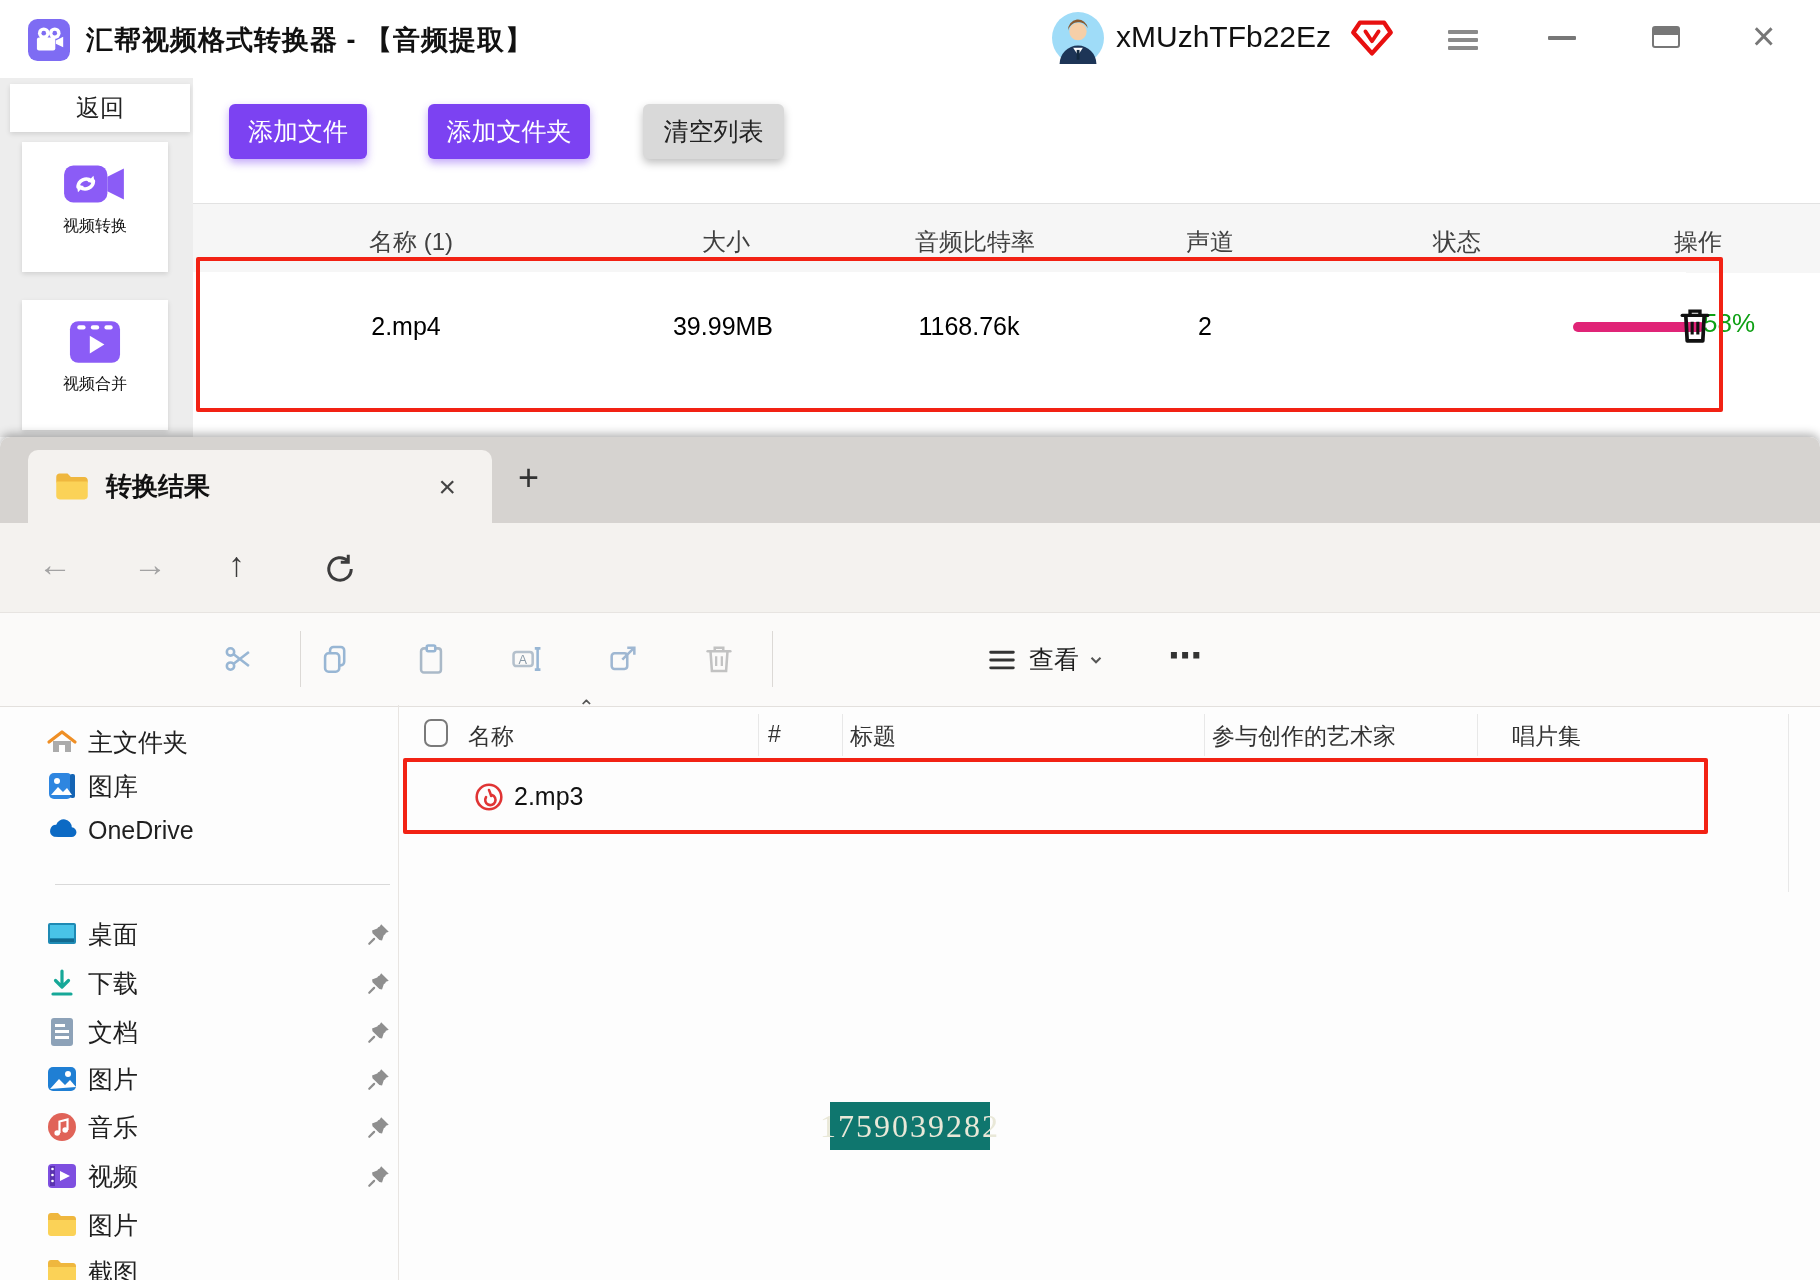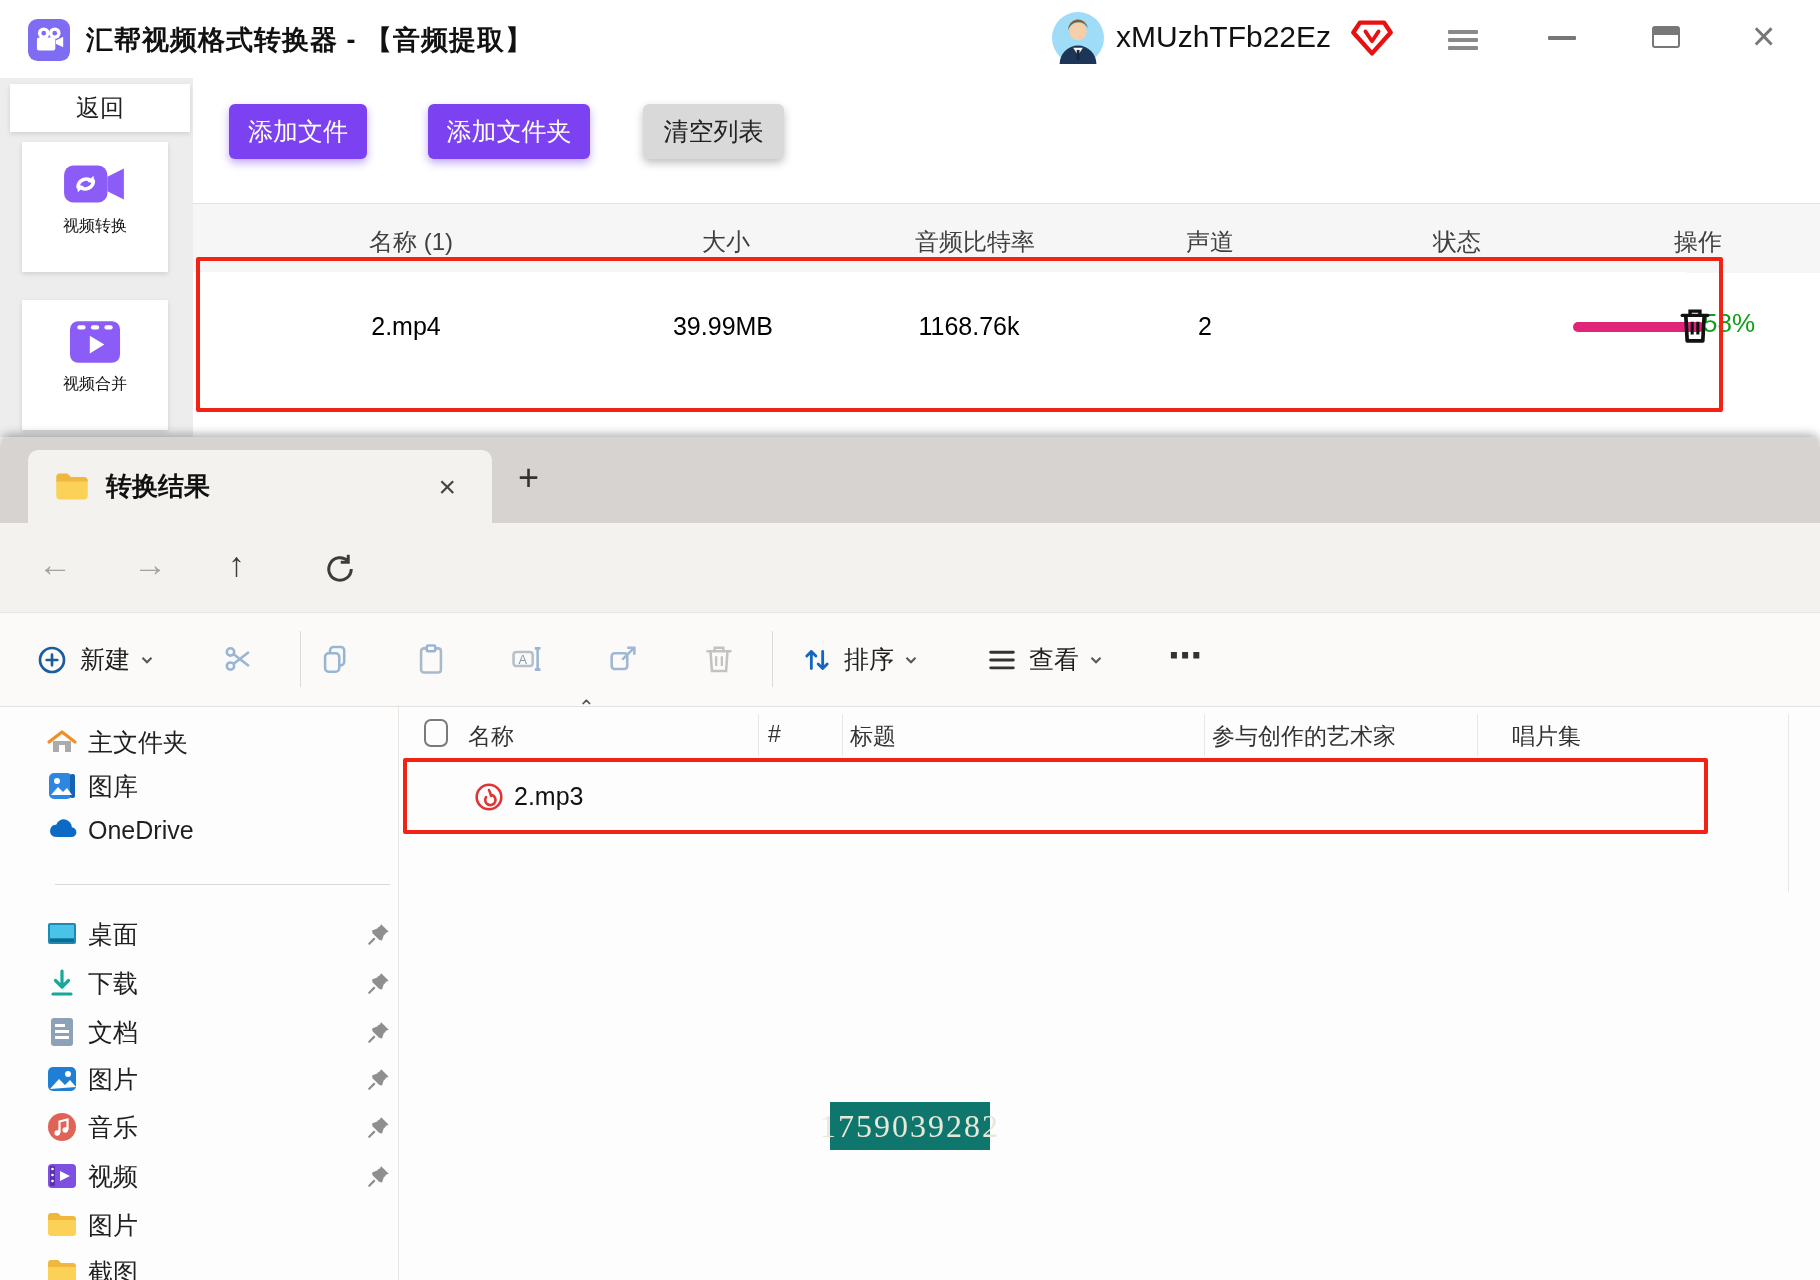--- a/index.html
+++ b/index.html
@@ -200,30 +200,20 @@
         <span class="crumb-sep">›</span>
         <span class="crumb">7.汇帮视频格式转换</span>
         <span class="crumb-sep">›</span>
         <span class="crumb">音频提取</span>
         <span class="crumb-sep">›</span>
         <span class="crumb">转换结果</span>
       </div>
     </div>
 
     <div class="abs toolbar">
-      <div class="abs flex" style="left:36px;top:0;height:93px">
-        <svg width="32" height="32" viewBox="0 0 24 24">
-          <circle cx="12" cy="12" r="9" fill="none" stroke="#1a5c9e" stroke-width="2"></circle>
-          <path d="M12 8v8M8 12h8" stroke="#1a5c9e" stroke-width="2" stroke-linecap="round"></path>
-        </svg>
-        <span class="tb-label" style="margin-left:12px">新建</span>
-        <svg width="18" height="16" viewBox="0 0 16 14" style="margin-left:8px">
-          <path d="M4 5l4 4 4-4" stroke="#555" stroke-width="1.8" fill="none"></path>
-        </svg>
-      </div>
       <div class="tb-divider" style="left:300px"></div>
 
       <svg class="abs" style="left:222px;top:29px" width="34" height="34" viewBox="0 0 24 24">
         <circle cx="6" cy="7" r="2.6" fill="none" stroke="#98b6d4" stroke-width="1.8"></circle>
         <circle cx="6" cy="17" r="2.6" fill="none" stroke="#98b6d4" stroke-width="1.8"></circle>
         <path d="M8 8.5L19 17M8 15.5L19 7" stroke="#98b6d4" stroke-width="1.8"></path>
       </svg>
       <svg class="abs" style="left:318px;top:29px" width="34" height="34" viewBox="0 0 24 24">
         <rect x="8.5" y="3.5" width="10" height="13" rx="2.5" fill="none" stroke="#98b6d4" stroke-width="1.8"></rect>
         <rect x="5" y="8" width="10" height="13" rx="2.5" fill="#fbfaf9" stroke="#98b6d4" stroke-width="1.8"></rect>
@@ -242,30 +232,20 @@
         <path d="M11.5 12.5L20 4M15 4h5v5" stroke="#9fb7d2" stroke-width="1.8" fill="none"></path>
       </svg>
       <svg class="abs" style="left:702px;top:29px" width="34" height="34" viewBox="0 0 24 24">
         <path d="M4 6.5h16" stroke="#c2c2c2" stroke-width="1.8" stroke-linecap="round"></path>
         <path d="M9 6V4h6v2" stroke="#c2c2c2" stroke-width="1.8" fill="none"></path>
         <path d="M6 6.5l1 14h10l1-14" stroke="#c2c2c2" stroke-width="1.8" fill="none"></path>
         <path d="M10 10v7M14 10v7" stroke="#c2c2c2" stroke-width="1.6"></path>
       </svg>
       <div class="tb-divider" style="left:772px"></div>
 
-      <div class="abs flex" style="left:800px;top:0;height:93px">
-        <svg width="34" height="34" viewBox="0 0 24 24">
-          <path d="M8 18V6M4.8 9.2L8 6l3.2 3.2" stroke="#1566c0" stroke-width="2" fill="none" stroke-linecap="round" stroke-linejoin="round"></path>
-          <path d="M16 6v12M12.8 14.8L16 18l3.2-3.2" stroke="#1566c0" stroke-width="2" fill="none" stroke-linecap="round" stroke-linejoin="round"></path>
-        </svg>
-        <span class="tb-label" style="margin-left:10px">排序</span>
-        <svg width="18" height="16" viewBox="0 0 16 14" style="margin-left:8px">
-          <path d="M4 5l4 4 4-4" stroke="#555" stroke-width="1.8" fill="none"></path>
-        </svg>
-      </div>
 
       <div class="abs flex" style="left:985px;top:0;height:93px">
         <svg width="34" height="34" viewBox="0 0 24 24">
           <path d="M4 6.5h16M4 12h16M4 17.5h16" stroke="#333" stroke-width="2" stroke-linecap="round"></path>
         </svg>
         <span class="tb-label" style="margin-left:10px">查看</span>
         <svg width="18" height="16" viewBox="0 0 16 14" style="margin-left:8px">
           <path d="M4 5l4 4 4-4" stroke="#555" stroke-width="1.8" fill="none"></path>
         </svg>
       </div>

